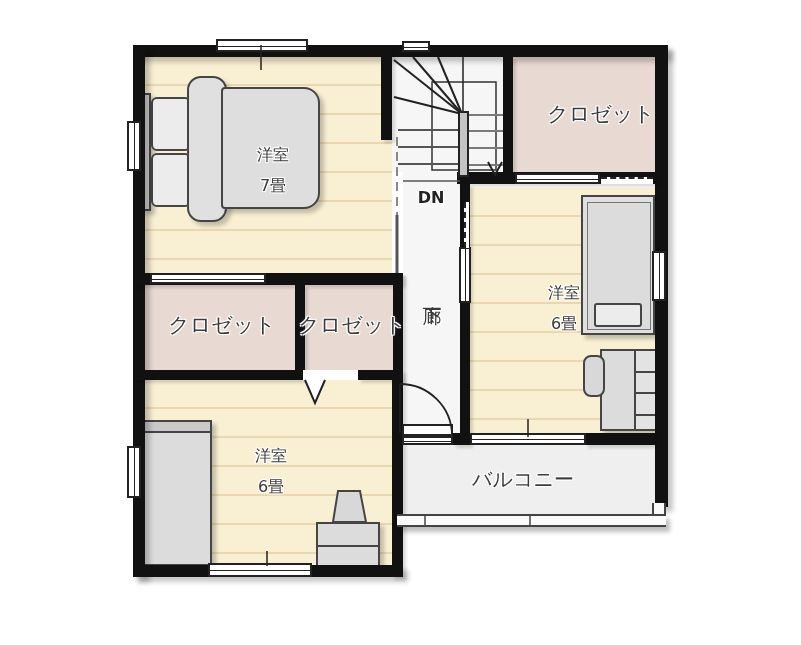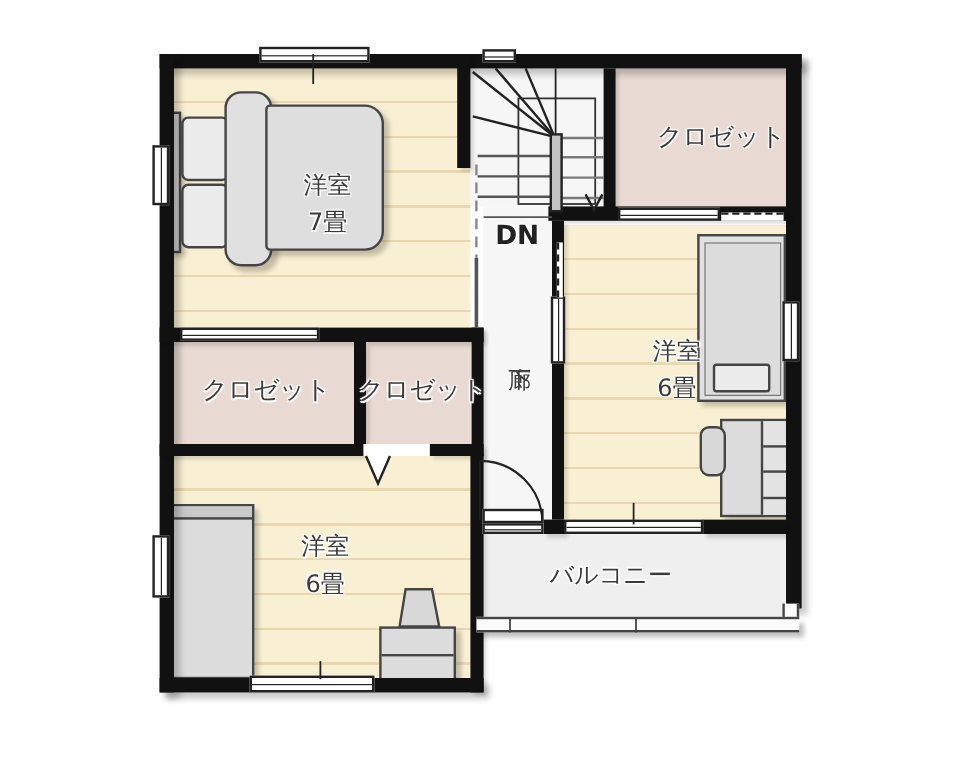--- a/index.html
+++ b/index.html
@@ -27,25 +27,25 @@
   .win.v::after{content:"";position:absolute;top:0;bottom:0;left:50%;width:0;border-left:1.5px solid #222;}
   
   .furn{background:#dcdcdc;border:2px solid #454545;box-sizing:border-box;box-shadow:4px 4px 4px rgba(0,0,0,0.22);}
   .soft{background:#ececec;border:2px solid #454545;box-sizing:border-box;border-radius:6px;}
   
   .lbl{
     position:absolute;transform:translate(-50%,-50%);
     color:#3b3b3b;font-weight:500;white-space:nowrap;text-align:center;
     text-shadow:-1px -1px 0 #fff,1px -1px 0 #fff,-1px 1px 0 #fff,1px 1px 0 #fff,0 0 3px #fff;
   }
-  .lbl.room{font-size:20px;line-height:31px;}
+  .lbl.room{font-size:16px;line-height:31px;}
   .lbl.closet{font-size:21px;}
   .lbl.small{font-size:20px;}
   .lbl.vert{writing-mode:vertical-rl;font-size:19px;letter-spacing:3px;}
-  .lbl.dn{font-size:22px;font-weight:600;color:#222;}
+  .lbl.dn{font-size:16px;font-weight:600;color:#222;}
   .title{
     position:absolute;left:378px;top:592px;transform:translateX(-50%);
     font-size:27px;font-weight:700;letter-spacing:4px;color:#3a3a3a;white-space:nowrap;
   }
   svg{position:absolute;left:0;top:0;}
 </style>
 </head>
 <body>
 
 <div class="plan">
@@ -177,15 +177,15 @@
   <div class="lbl room" style="left:564px;top:308px;">
     <div>洋室</div>
     <div>6畳</div>
   </div>
   <div class="lbl closet" style="left:222px;top:325px;">クロゼット</div>
   <div class="lbl closet" style="left:352px;top:325px;">クロゼット</div>
   <div class="lbl room" style="left:271px;top:471px;">
     <div>洋室</div>
     <div>6畳</div>
   </div>
-  <div class="lbl small" style="left:509px;top:479px;">バルコニー</div>
+  <div class="lbl small" style="left:523px;top:479px;">バルコニー</div>
 
 </div>
 
 </body></html>

